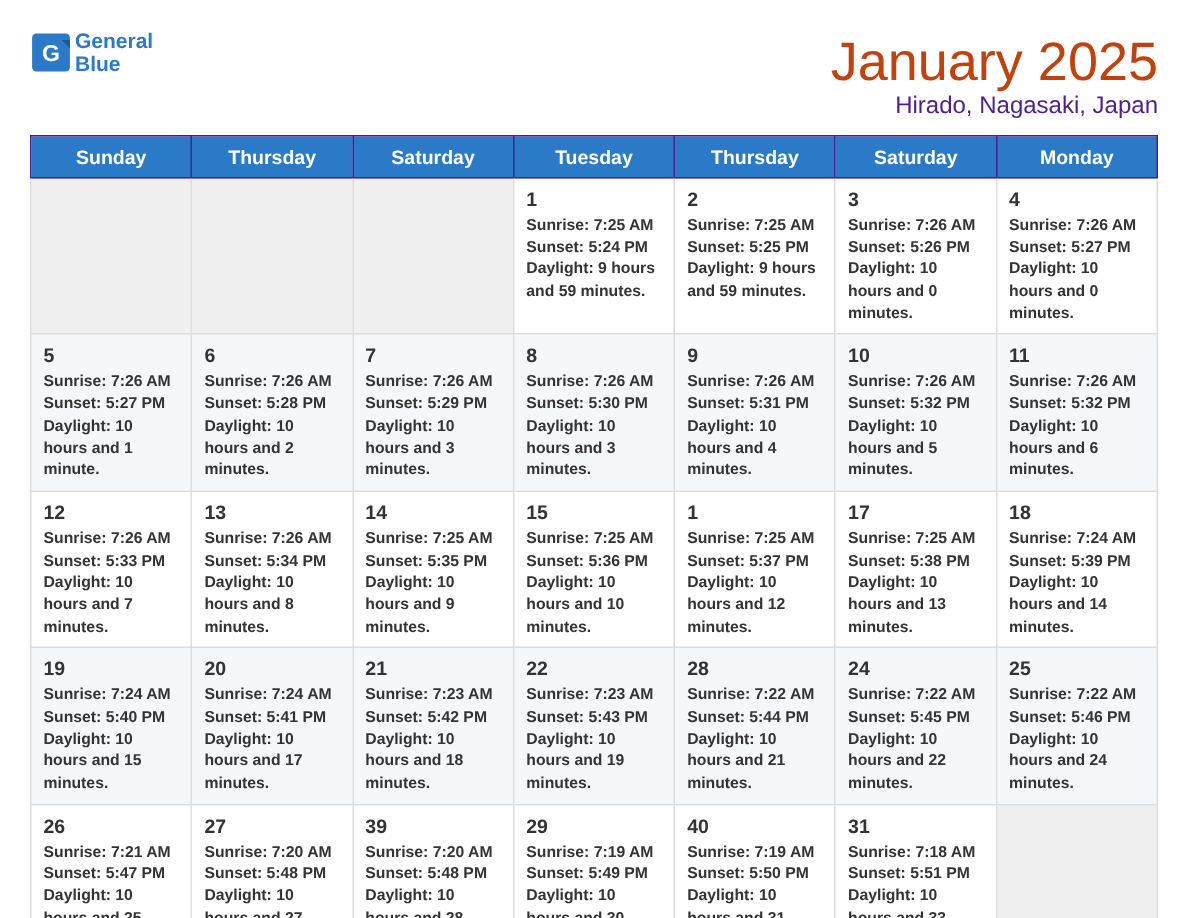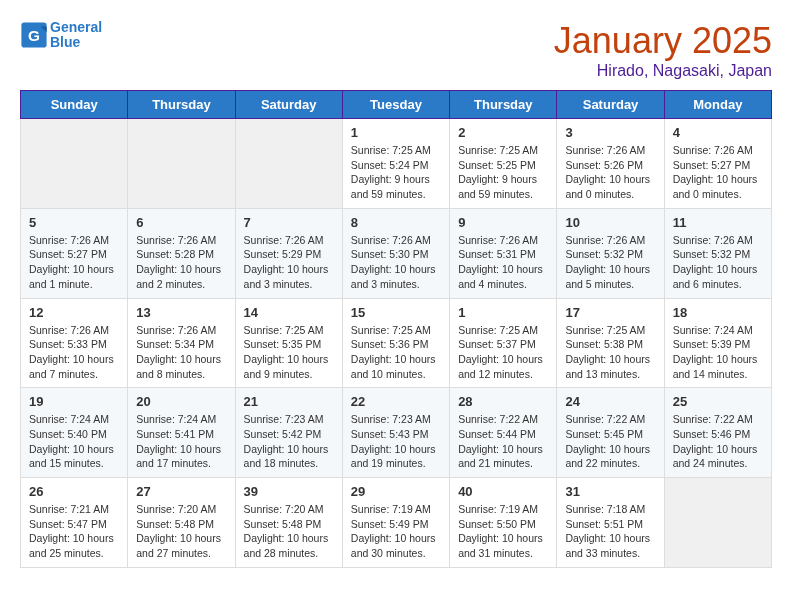--- a/index.html
+++ b/index.html
@@ -75,20 +75,21 @@
     .day-num {
       font-size: 13px;
       font-weight: bold;
       display: block;
       margin-bottom: 3px;
     }
     .day-info {
       font-size: 10.5px;
       line-height: 1.4;
       color: #333;
+      font-weight: bold;
     }
     .empty-cell {
       background: #f0f0f0 !important;
     }
   </style>
 </head>
 <body>
 
 <div class="header-area">
   <div class="logo">

